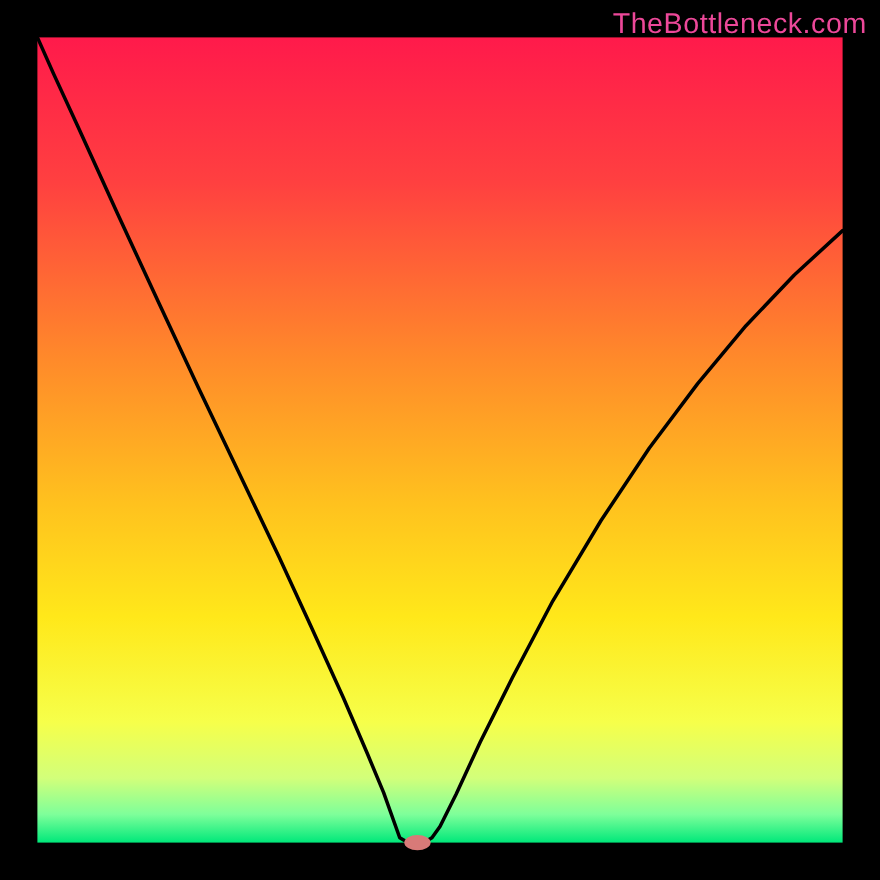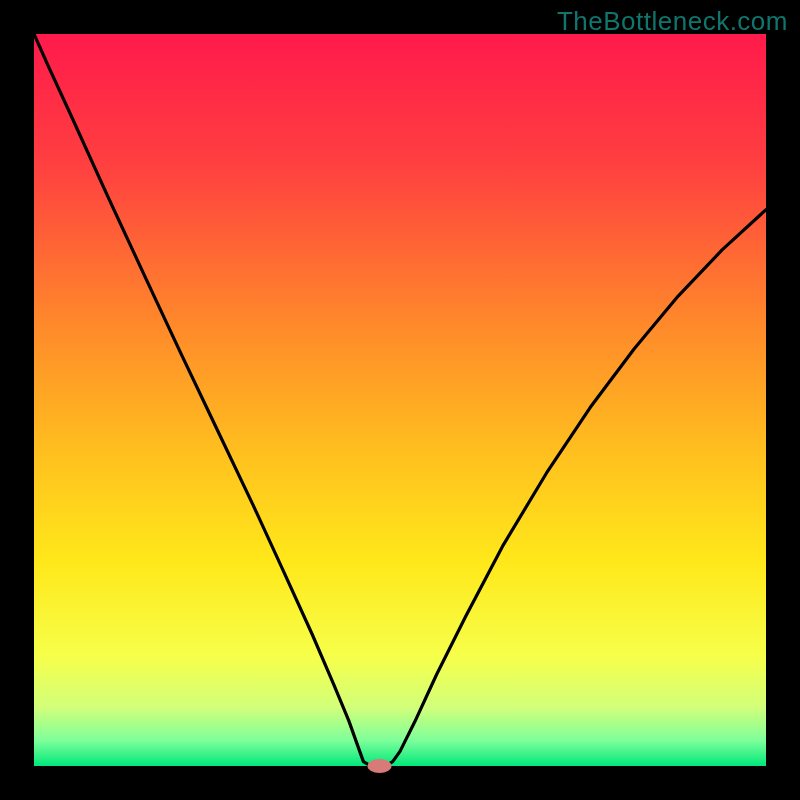--- a/index.html
+++ b/index.html
@@ -16,21 +16,21 @@
     left: 0;
     top: 0;
     width: 800px;
     height: 800px;
     background: #000;
   }
   .watermark {
     position: absolute;
     top: 6px;
     right: 12px;
-    color: #0f766e;
+    color: #ec4899;
     font-size: 26px;
     font-weight: 500;
     letter-spacing: 0.5px;
     user-select: none;
   }
   svg {
     position: absolute;
     left: 0;
     top: 0;
   }

